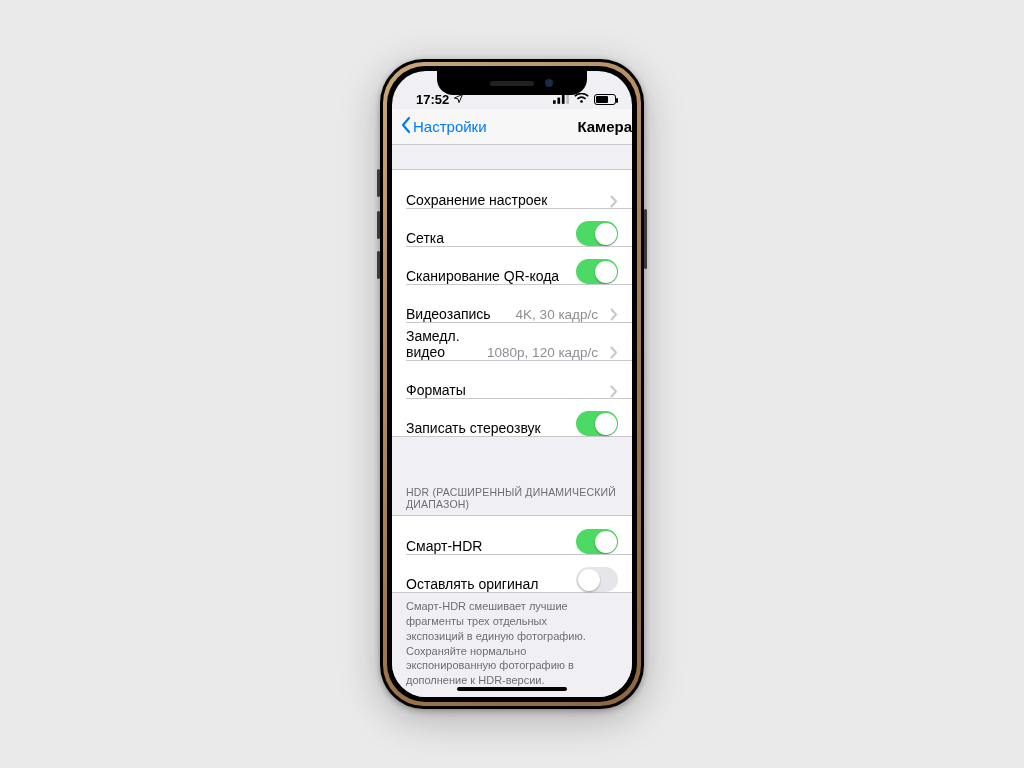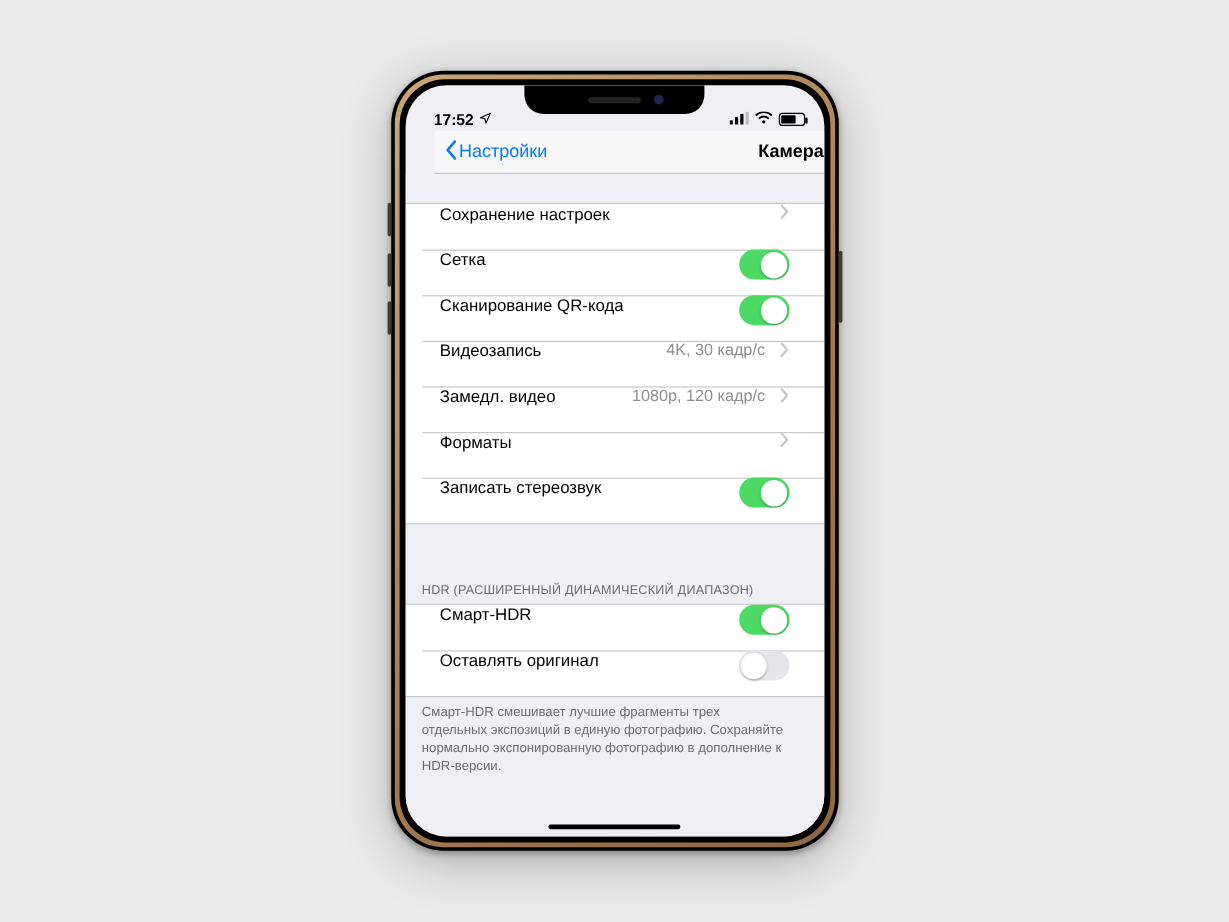--- a/index.html
+++ b/index.html
@@ -8,21 +8,21 @@
     background: #eaeaea;
     font-family: -apple-system, "Helvetica Neue", Helvetica, Arial, sans-serif;
     display: flex;
     align-items: center;
     justify-content: center;
     -webkit-font-smoothing: antialiased;
   }
 
   
   .device {
-    width: 373px;
+    width: 264px;
     height: 650px;
     background: #000;
     border-radius: 44px;
     padding: 10px;
     position: relative;
     box-shadow: 0 10px 40px rgba(0,0,0,.25), 0 2px 6px rgba(0,0,0,.3);
   }
   .device::before,
   .device::after {
     content: "";
@@ -95,21 +95,20 @@
   .battery > i { position:absolute; left:1px; top:1px; bottom:1px; width: 60%; background:#000; border-radius:1px;}
 
   
   .nav {
     height: 36px;
     display: flex; align-items: center;
     padding: 0 8px;
     border-bottom: 0.5px solid #c8c7cc;
     background: #f7f7f8;
     position: relative;
-    margin-left: 24px;
   }
   .nav-back {
     color: #007aff; font-size: 15px; display: flex; align-items: center; gap: 2px;
   }
   .nav-title {
     position: absolute; left: 0; right: 0;
     text-align: right; font-weight: 600; font-size: 15px; color:#000;
   }
 
   .content {
@@ -133,22 +132,22 @@
     padding: 6px 30px 10px 14px;
   }
 
   .cell-group {
     background: #fff;
     border-top: 0.5px solid #c8c7cc;
     border-bottom: 0.5px solid #c8c7cc;
   }
   .cell {
     min-height: 38px;
-    padding: 0 29px;
-    display: flex; align-items: flex-start; justify-content: space-between;
+    padding: 0 14px;
+    display: flex; align-items: flex-end; justify-content: space-between;
     position: relative;
     font-size: 14px; color: #000;
   }
   .cell + .cell::before {
     content: "";
     position: absolute; left: 14px; right: 0; top: 0;
     height: 0.5px; background: #c8c7cc;
   }
   .cell .label { flex: 1 1 auto; }
   .cell .detail { color: #8e8e93; font-size: 13.5px; margin-right: 6px; white-space: nowrap;}

